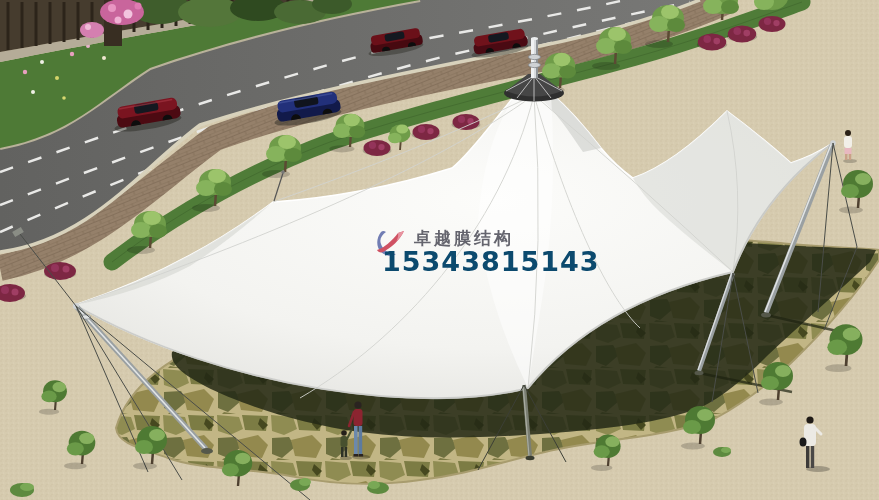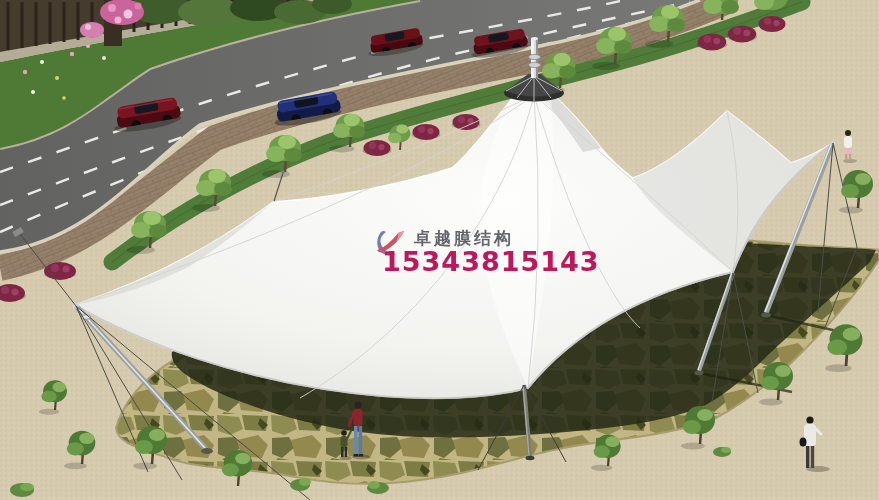--- a/index.html
+++ b/index.html
@@ -5,21 +5,21 @@
   html,body{margin:0;padding:0;background:#888;}
   .stage{position:relative;width:879px;height:500px;overflow:hidden;
          background:#d6cbaf;font-family:"Liberation Sans",sans-serif;}
   .stage svg.scene{position:absolute;left:0;top:0;}
   .watermark{position:absolute;left:358px;top:216px;width:240px;pointer-events:none;}
   .wm-row1{position:absolute;left:14px;top:11px;display:flex;align-items:flex-start;}
   .wm-logo{width:36px;height:32px;opacity:.85;}
   .wm-brand{margin-left:6px;font-size:17px;font-weight:bold;color:#4b4b56;
             letter-spacing:3px;opacity:.85;font-family:"DejaVu Sans","Liberation Sans",sans-serif;}
   .wm-phone{position:absolute;left:24px;top:30px;font-size:27px;font-weight:bold;
-            color:#be185d;letter-spacing:1px;font-family:"DejaVu Sans","Liberation Sans",sans-serif;}
+            color:#0c4a6e;letter-spacing:1px;font-family:"DejaVu Sans","Liberation Sans",sans-serif;}
 </style>
 </head>
 <body>
 
 <div class="stage">
 <svg class="scene" width="879" height="500" viewBox="0 0 879 500">
   <defs>
     <pattern id="speckle" width="5" height="5" patternUnits="userSpaceOnUse">
       <circle cx="1" cy="1" r="0.7" fill="#c6ba9c"></circle>
       <circle cx="3.5" cy="3" r="0.6" fill="#e2d9bf"></circle>

